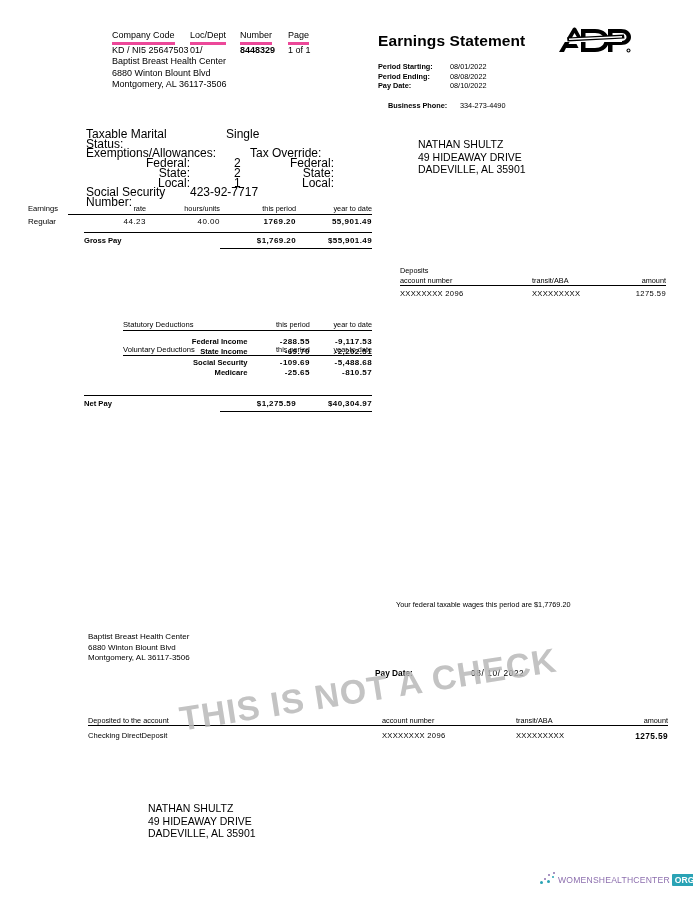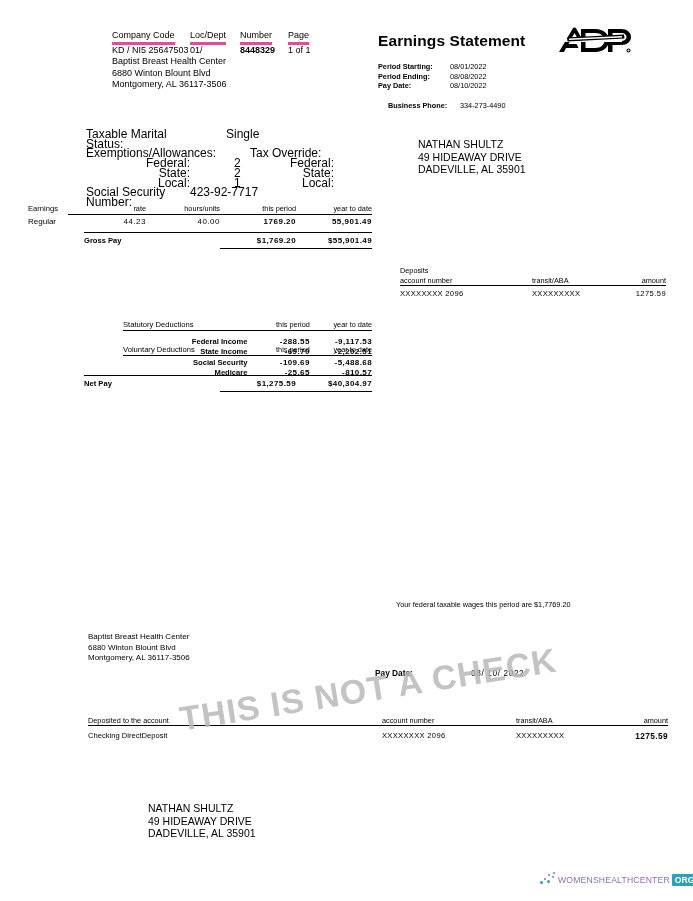--- a/index.html
+++ b/index.html
@@ -92,21 +92,21 @@
   .dhdr .d-ytd { width: 76px; text-align: right; border-bottom: 1px solid #000; font-size: 7.3px; padding-bottom:1px; }
   .drow { display: flex; padding-top: 1.5px; }
   .drow .d-name { width: 268px; text-align: right; font-weight: bold; font-size: 7.6px; padding-right: 0px; }
   .drow .d-this { width: 76px; text-align: right; font-weight: bold; font-size: 8px; letter-spacing: 0.4px; }
   .drow .d-ytd { width: 76px; text-align: right; font-weight: bold; font-size: 8px; letter-spacing: 0.4px; }
 
   
   #voluntary-block { left: 28px; top: 345px; width: 344px; font-size: 7.6px; }
 
   
-  #netpay-block { left: 84px; top: 375px; width: 288px; font-size: 8px; }
+  #netpay-block { left: 84px; top: 395px; width: 288px; font-size: 8px; }
 
   
   #deposits-block { left: 400px; top: 266px; width: 266px; font-size: 7.3px; }
   #deposits-block .dep-title { font-size: 7.3px; }
   #deposits-block .dep-hdr { display: flex; margin-top: 1px; }
   #deposits-block .dep-hdr .a { width: 132px; border-bottom: 1px solid #000; }
   #deposits-block .dep-hdr .b2 { width: 78px; border-bottom: 1px solid #000; text-align: left; }
   #deposits-block .dep-hdr .c { width: 56px; border-bottom: 1px solid #000; text-align: right; }
   #deposits-block .dep-row { display: flex; padding-top: 3px; font-size: 7.6px; }
   #deposits-block .dep-row .a { width: 132px; letter-spacing: 0.3px; }

